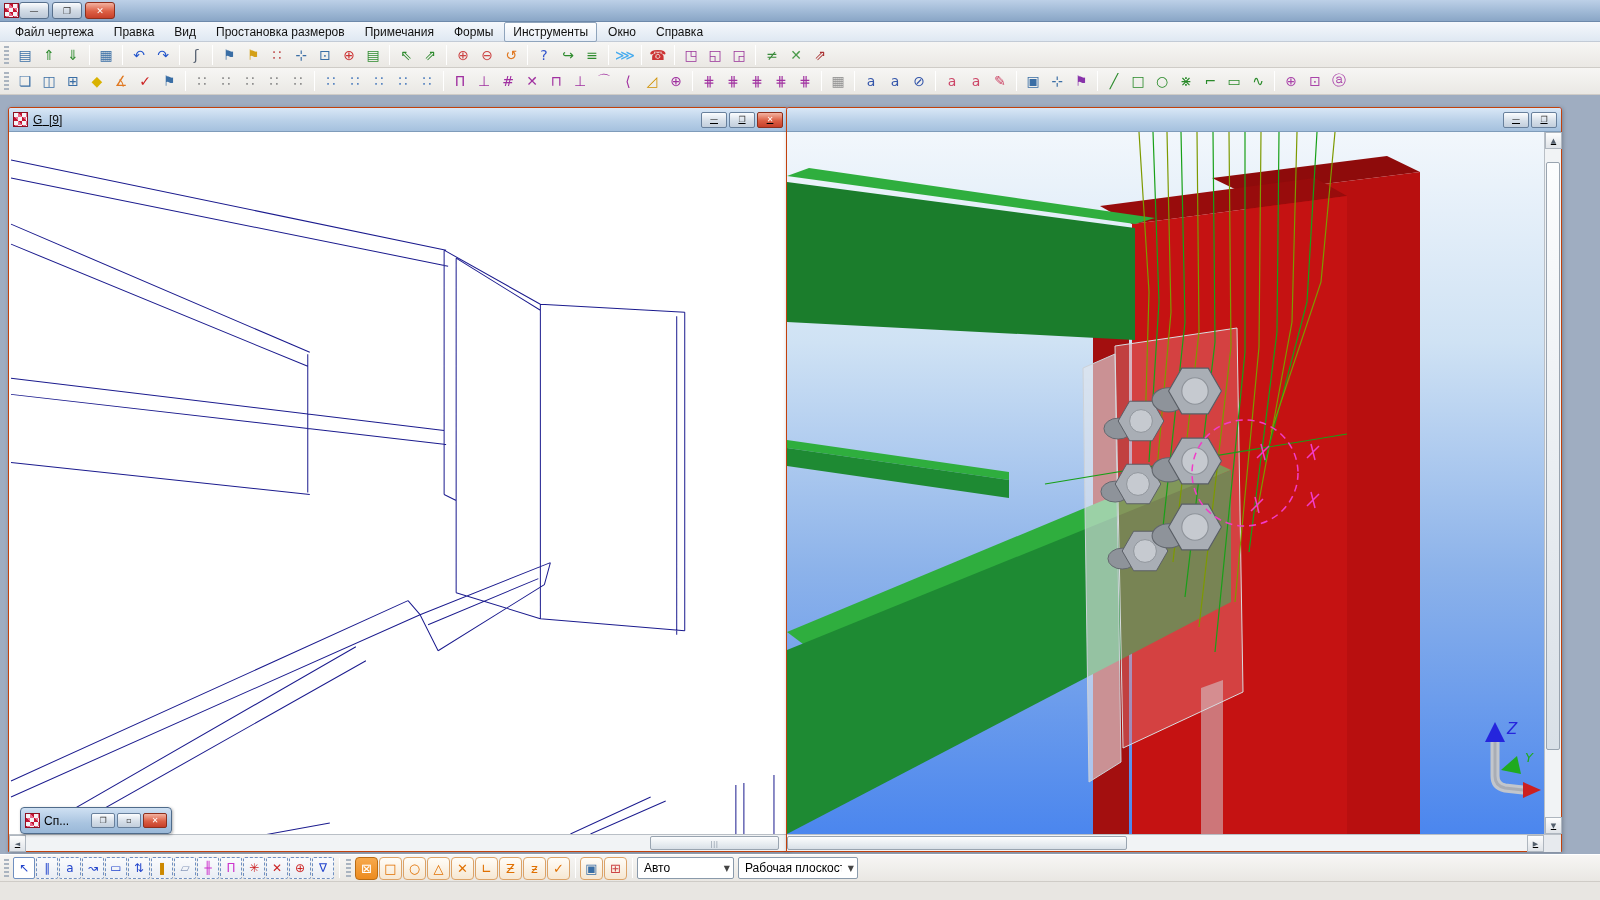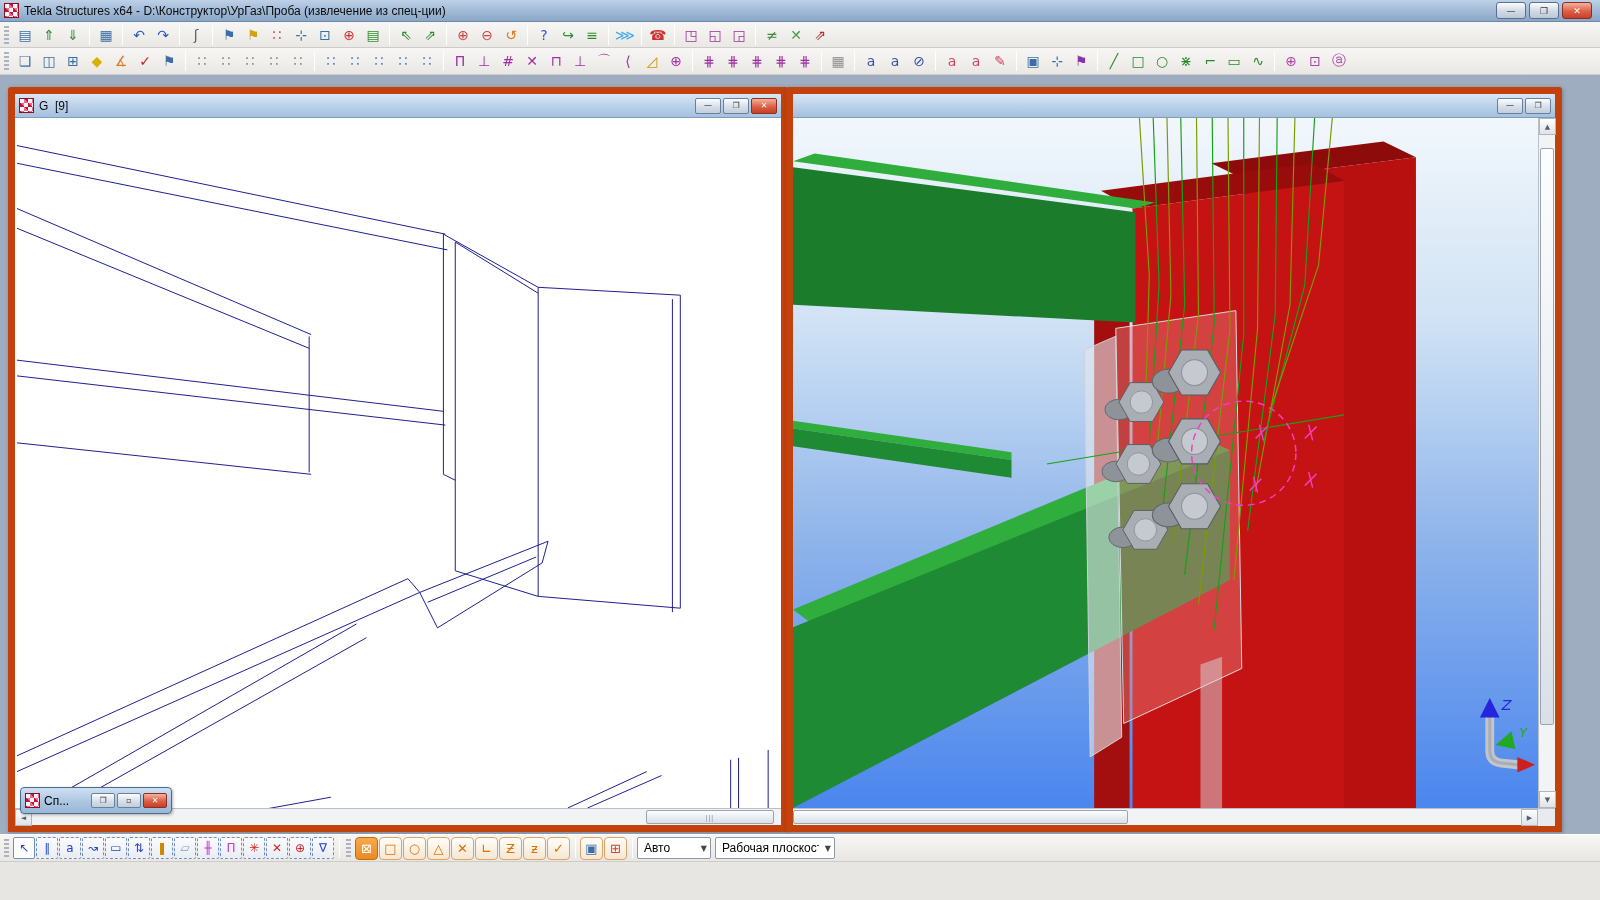--- a/index.html
+++ b/index.html
@@ -35,22 +35,22 @@
   .tbrow.r1 { height:26px; } .tbrow.r2 { height:27px; }
   .grip { width:5px; height:18px; margin:0 4px 0 2px; flex:none;
     background-image:repeating-linear-gradient(to bottom,#aab4c0 0 2px,transparent 2px 4px);
     background-size:2px 100%; background-repeat:repeat-x; }
   .tb-sep { width:1px; height:20px; background:#c9c6c1; border-right:1px solid #ffffff; margin:0 4px; flex:none; }
   .tbi { width:24px; height:22px; flex:none; display:flex; align-items:center; justify-content:center;
     font-size:14px; font-family:"DejaVu Sans",sans-serif; border:1px solid transparent; border-radius:2px; cursor:default; }
 
   
   .mdi { position:relative; height:759px; background:#9fadc1; overflow:hidden; }
-  .win { position:absolute; border:7px solid #c2410c; border-radius:3px 3px 0 0;
-    background:#f0abfc; box-shadow:1px 1px 4px rgba(0,0,0,.25); display:flex; flex-direction:column; }
+  .win { position:absolute; border:1px solid #c2410c; border-radius:3px 3px 0 0;
+    background:#f0abfc; box-shadow:1px 1px 4px rgba(0,0,0,.25); display:flex; flex-direction:column;text-decoration:underline; }
   .win-title { height:24px; flex:none; background:linear-gradient(#d9e7f6,#b9d0e8 55%,#a5c1de);
     border-bottom:1px solid #7f9cba; display:flex; align-items:center; padding:0 4px; border-radius:2px 2px 0 0; }
   .win-title .wt { margin-left:5px; flex:1; font-size:12px; color:#0a0a0a; white-space:nowrap; overflow:hidden; }
   .swbtn { width:26px; height:16px; border:1px solid #68809c; border-radius:2px; margin-left:2px; flex:none;
     background:linear-gradient(#fcfdfe,#d6dfe9 55%,#c2cedc); display:flex; align-items:center; justify-content:center;
     font-size:8px; color:#333; font-family:"DejaVu Sans",sans-serif; }
   .swbtn.close { background:linear-gradient(#f3b3a1,#dc5f44 55%,#c63f29); color:#fff; border-color:#8c2f1d; }
   .canvas-wrap { flex:1; display:flex; min-height:0; }
   .canvas { flex:1; min-width:0; background:#ffffff; }
   .canvas svg { display:block; width:100%; height:100%; }
@@ -99,28 +99,38 @@
   .st-grip { width:15px; height:15px; flex:none; margin-right:1px;
     background-image:repeating-linear-gradient(135deg,transparent 0 3px,#9aa2ac 3px 5px); }
 </style>
 </head>
 <body>
 
 <div class="app">
 
   <div class="titlebar">
     <span class="tekla-ico"></span>
-    <span class="ttl">Tekla Structures x64 - D:\Конструктор\УрГаз\Проба (извлечение из спец-ции)</span>
     <span class="winbtns">
       <span class="wbtn">—</span>
       <span class="wbtn">❐</span>
       <span class="wbtn close">✕</span>
     </span>
   </div>
 
+  <div class="menubar">
+      <span class="menu-item">Файл чертежа</span>
+      <span class="menu-item">Правка</span>
+      <span class="menu-item">Вид</span>
+      <span class="menu-item">Простановка размеров</span>
+      <span class="menu-item">Примечания</span>
+      <span class="menu-item">Формы</span>
+      <span class="menu-item active">Инструменты</span>
+      <span class="menu-item">Окно</span>
+      <span class="menu-item">Справка</span>
+    </div>
 
   <div class="tbrow r1">
     <span class="grip"></span>
     <span style="display:flex;align-items:center;">
         <span class="tbi" style="color: rgb(58, 110, 165);">▤</span>
         <span class="tbi" style="color: rgb(46, 139, 46);">⇑</span>
         <span class="tbi" style="color: rgb(46, 139, 46);">⇓</span>
         <span class="tb-sep"></span>
         <span class="tbi" style="color: rgb(58, 110, 165);">▦</span>
         <span class="tb-sep"></span>
@@ -424,21 +434,21 @@
         <span class="snap" style="color: rgb(224, 112, 0);">Ƶ</span>
         <span class="snap" style="color: rgb(224, 112, 0);">ƶ</span>
         <span class="snap" style="color: rgb(224, 112, 0);">✓</span>
       </span>
     <span class="tb-sep"></span>
     <span style="display:flex;align-items:center;">
         <span class="snap" style="color: rgb(58, 110, 165);">▣</span>
         <span class="snap" style="color: rgb(204, 68, 68);">⊞</span>
       </span>
     <span class="tb-sep"></span>
-    <span class="dd" style="width:74px;">
+    <span class="dd" style="width:97px;">
       <span class="val">Авто</span>
       <span class="arr">▼</span>
     </span>
     <span class="dd" style="width:120px;">
       <span class="val">Рабочая плоскость</span>
       <span class="arr">▼</span>
     </span>
   </div>
 
 

